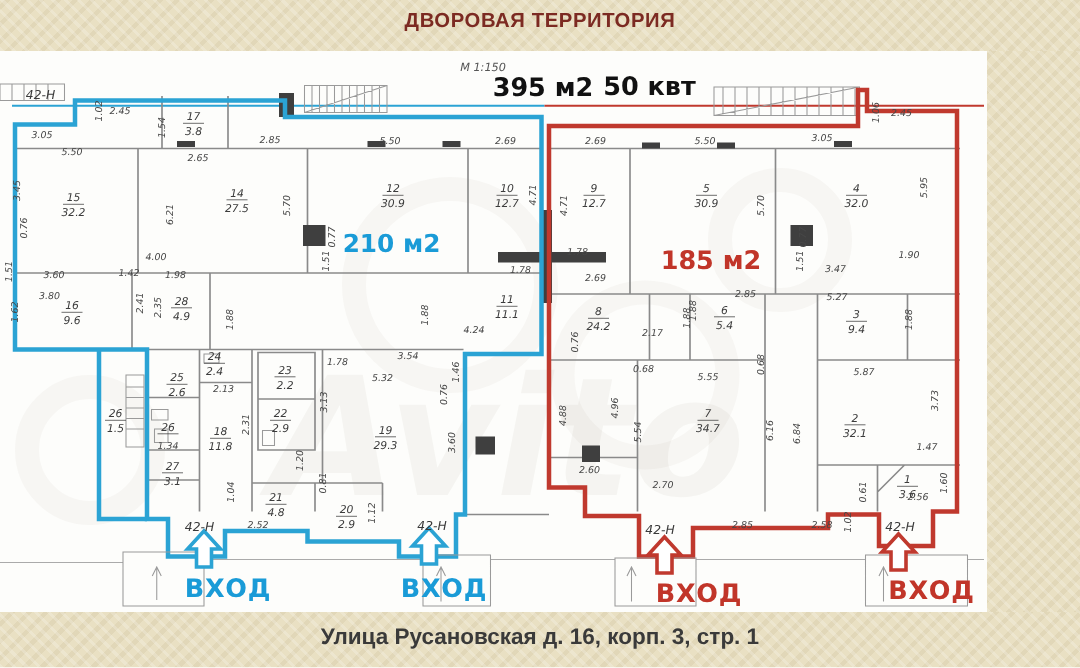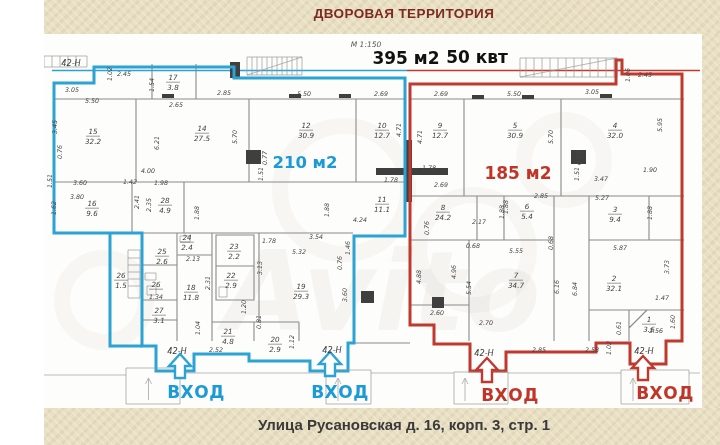--- a/index.html
+++ b/index.html
@@ -1,18 +1,18 @@
 <!DOCTYPE html>
 <html style="--blue: #2ba3d4; --red: #c0392e; --blue-txt: #1a9bd7; --red-txt: #c13529; --title: #7c2a22; --beige: #e9e0c3;"><head>
 <meta charset="utf-8">
 <style>
   html,body{margin:0;padding:0;}
   body{width:720px;height:445px;position:relative;overflow:hidden;
        font-family:"Liberation Sans",sans-serif;background:#fff;}
-  .stage{position:absolute;inset:0;margin-left:44px;}
+  .stage{position:absolute;inset:0;}
   .beige{
     background-color:var(--beige,#e9e0c3);
     background-image:
       repeating-linear-gradient(45deg, rgba(255,255,255,.20) 0 2px, rgba(255,255,255,0) 2px 6px),
       repeating-linear-gradient(-45deg, rgba(156,136,88,.10) 0 3px, rgba(156,136,88,0) 3px 8px);
   }
   .band{position:absolute;}
   .band-top{left:0;top:0;width:720px;height:34px;}
   .band-bottom{left:0;top:408px;width:720px;height:37px;}
   .band-right{left:658px;top:34px;width:62px;height:374px;}

